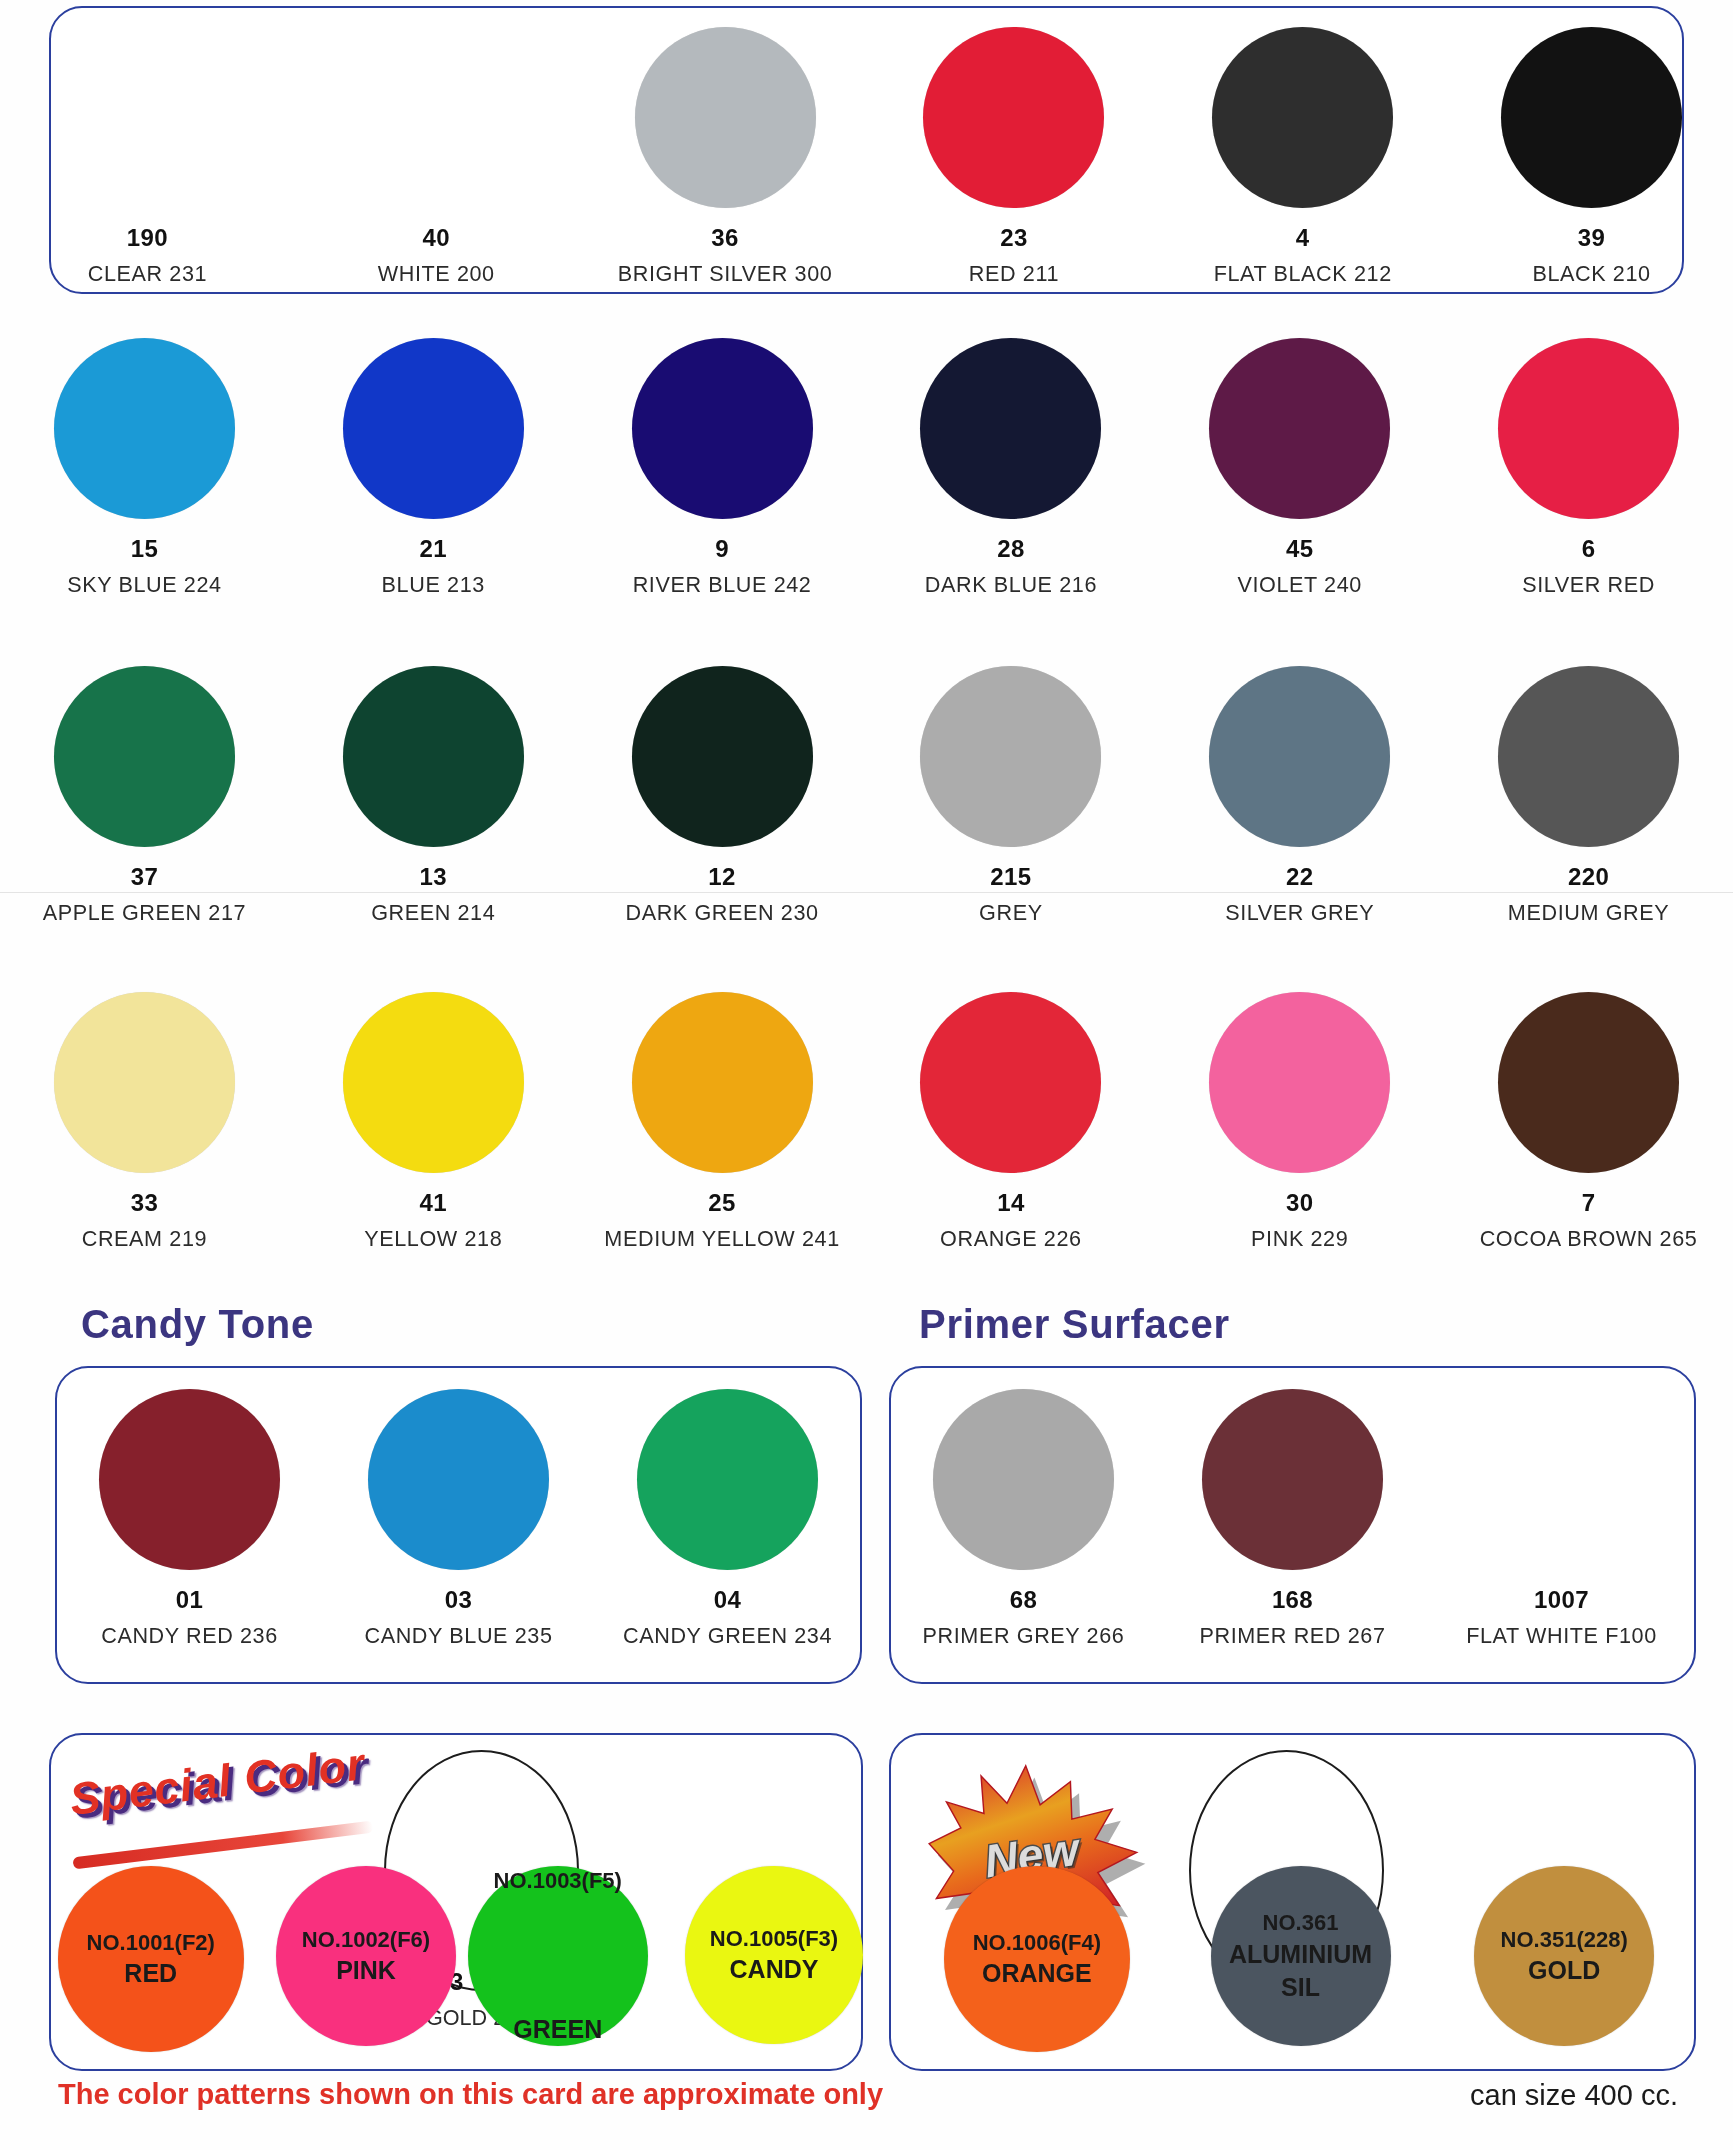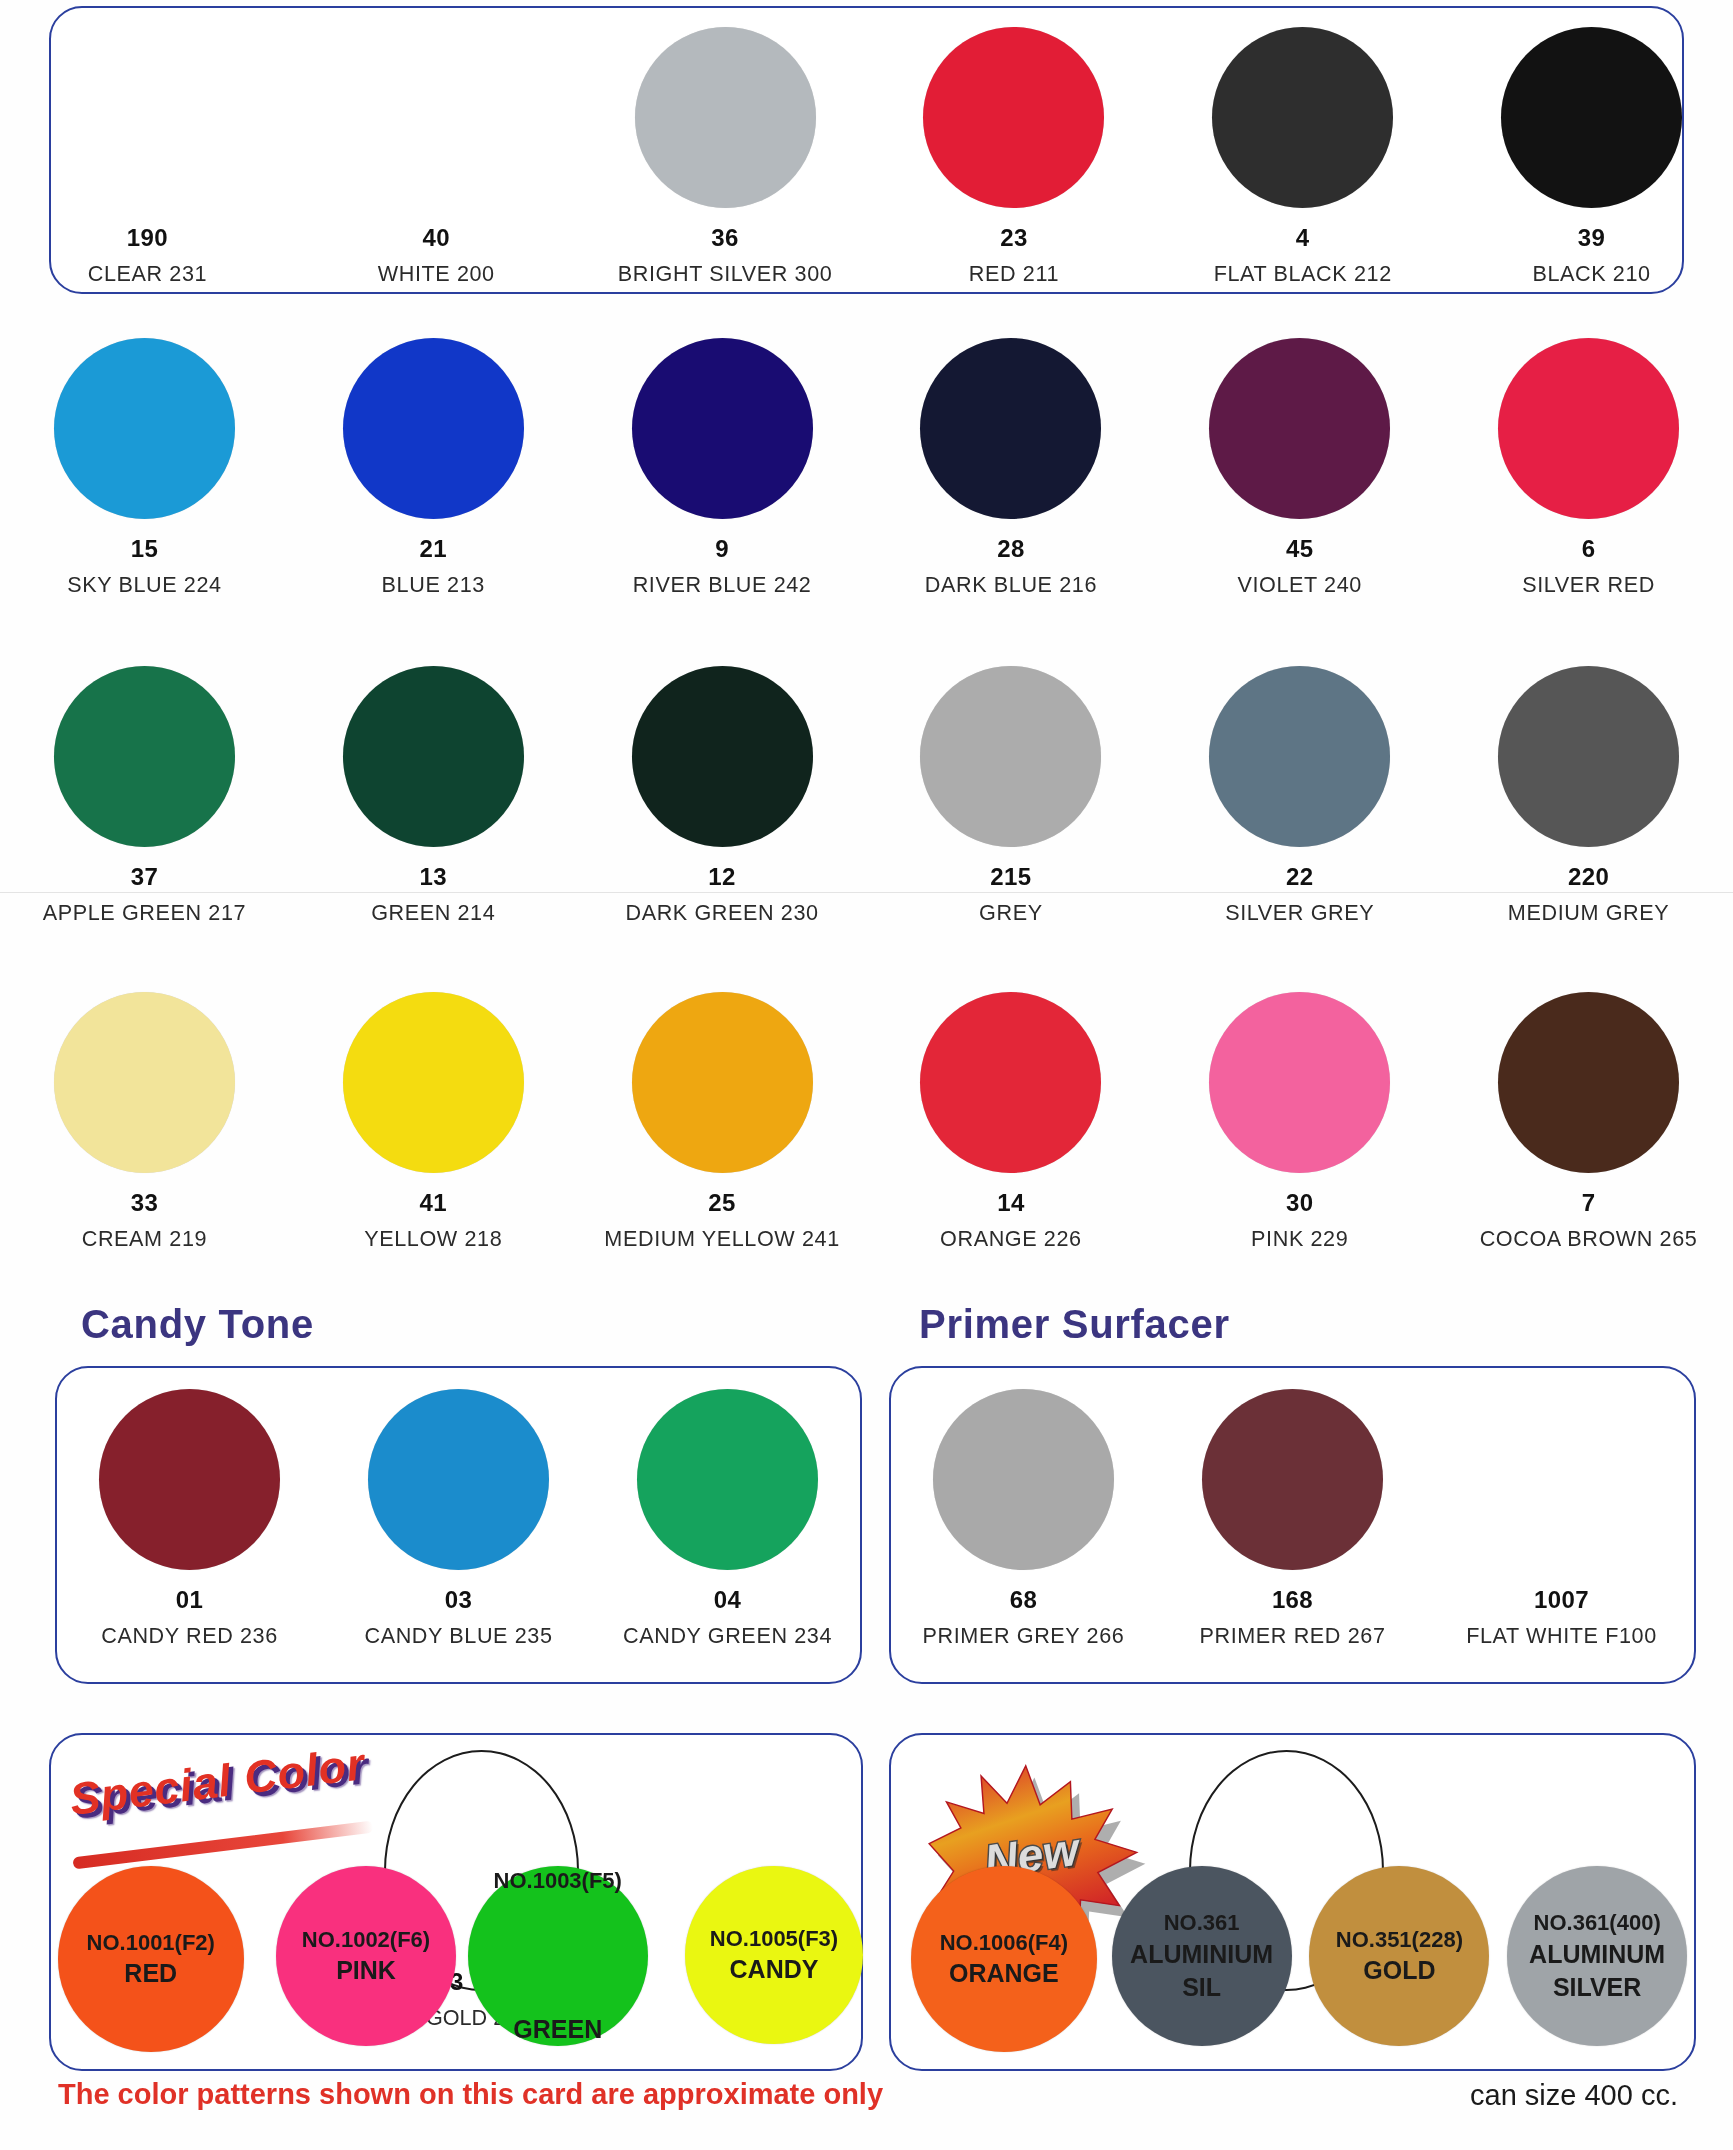--- a/index.html
+++ b/index.html
@@ -397,25 +397,19 @@
           <div class="l1">NO.361</div>
           <div class="l2">ALUMINIUM SIL</div>
         </div>
       </div>
       <div style="flex: 1 1 0px; display: flex; justify-content: center;">
         <div class="sp-dot" style="background: rgb(193, 143, 62); color: rgb(26, 26, 26); width: 180px; height: 180px;">
           <div class="l1">NO.351(228)</div>
           <div class="l2">GOLD</div>
         </div>
       </div>
-      <div style="flex: 1 1 0px; display: flex; justify-content: center;">
-        <div class="sp-dot" style="background: rgb(159, 164, 168); color: rgb(26, 26, 26); width: 180px; height: 180px;">
-          <div class="l1">NO.361(400)</div>
-          <div class="l2">ALUMINUM SILVER</div>
-        </div>
-      </div>
     </div>
 
   <div class="footnote" style="left:58px;top:2078px;">The color patterns shown on this card are approximate only</div>
   <div class="cansize" style="right:55px;top:2079px;">can size 400 cc.</div>
 
 </div>
 
 
 </body></html>

